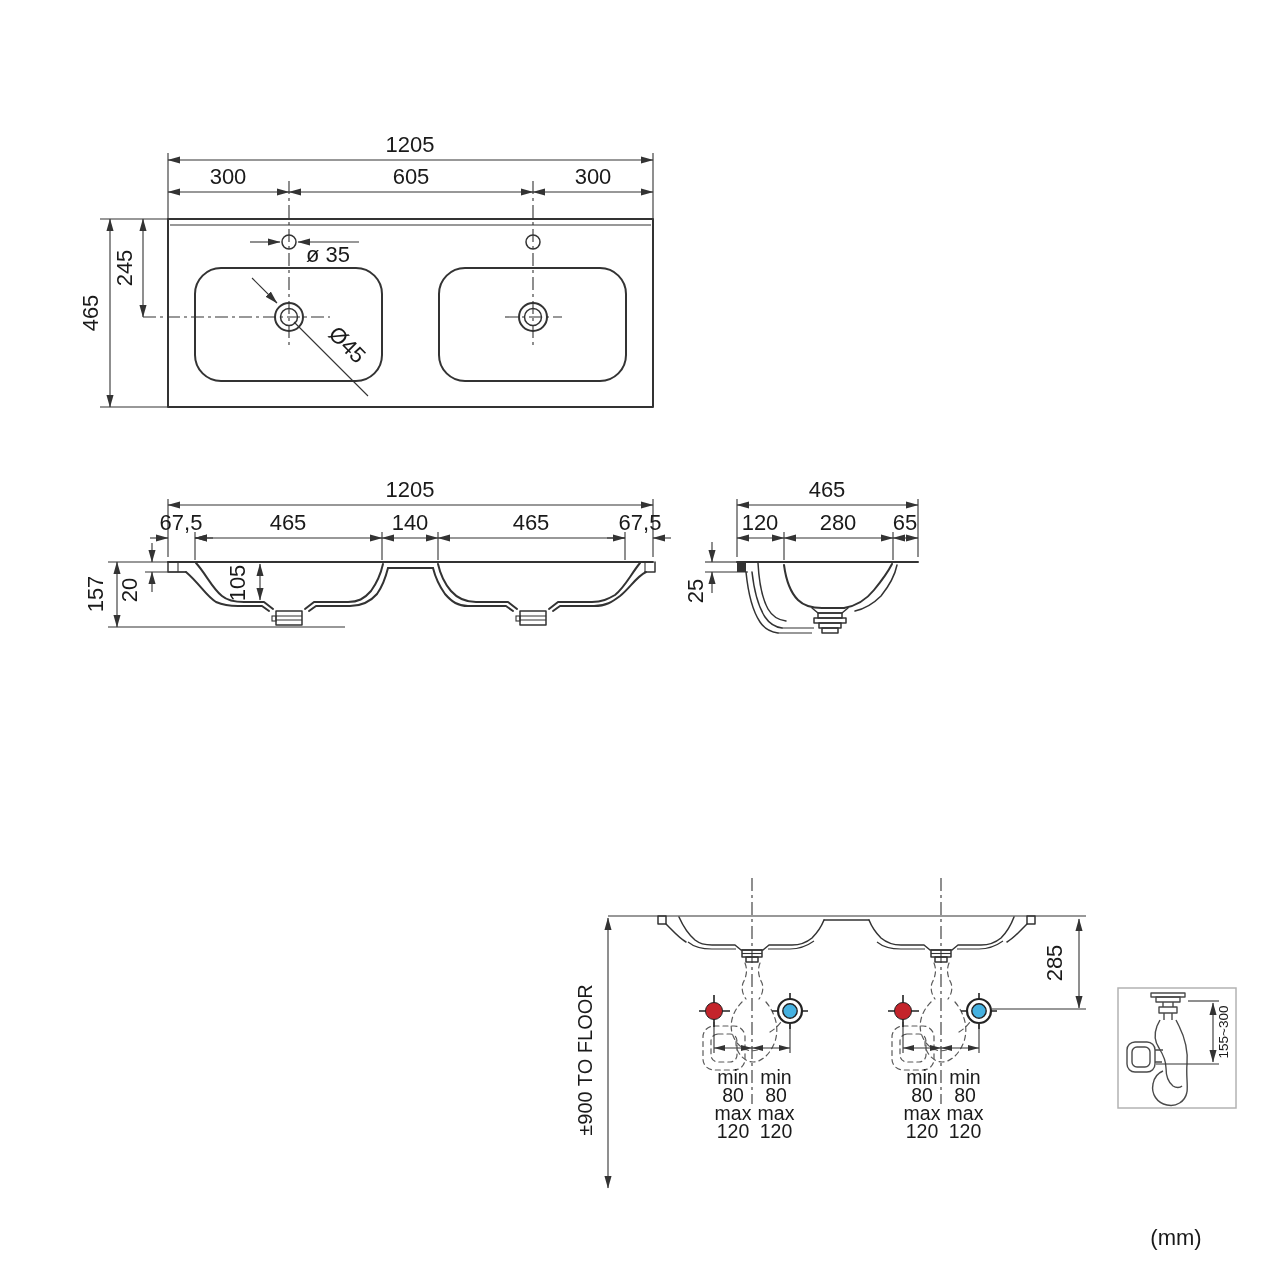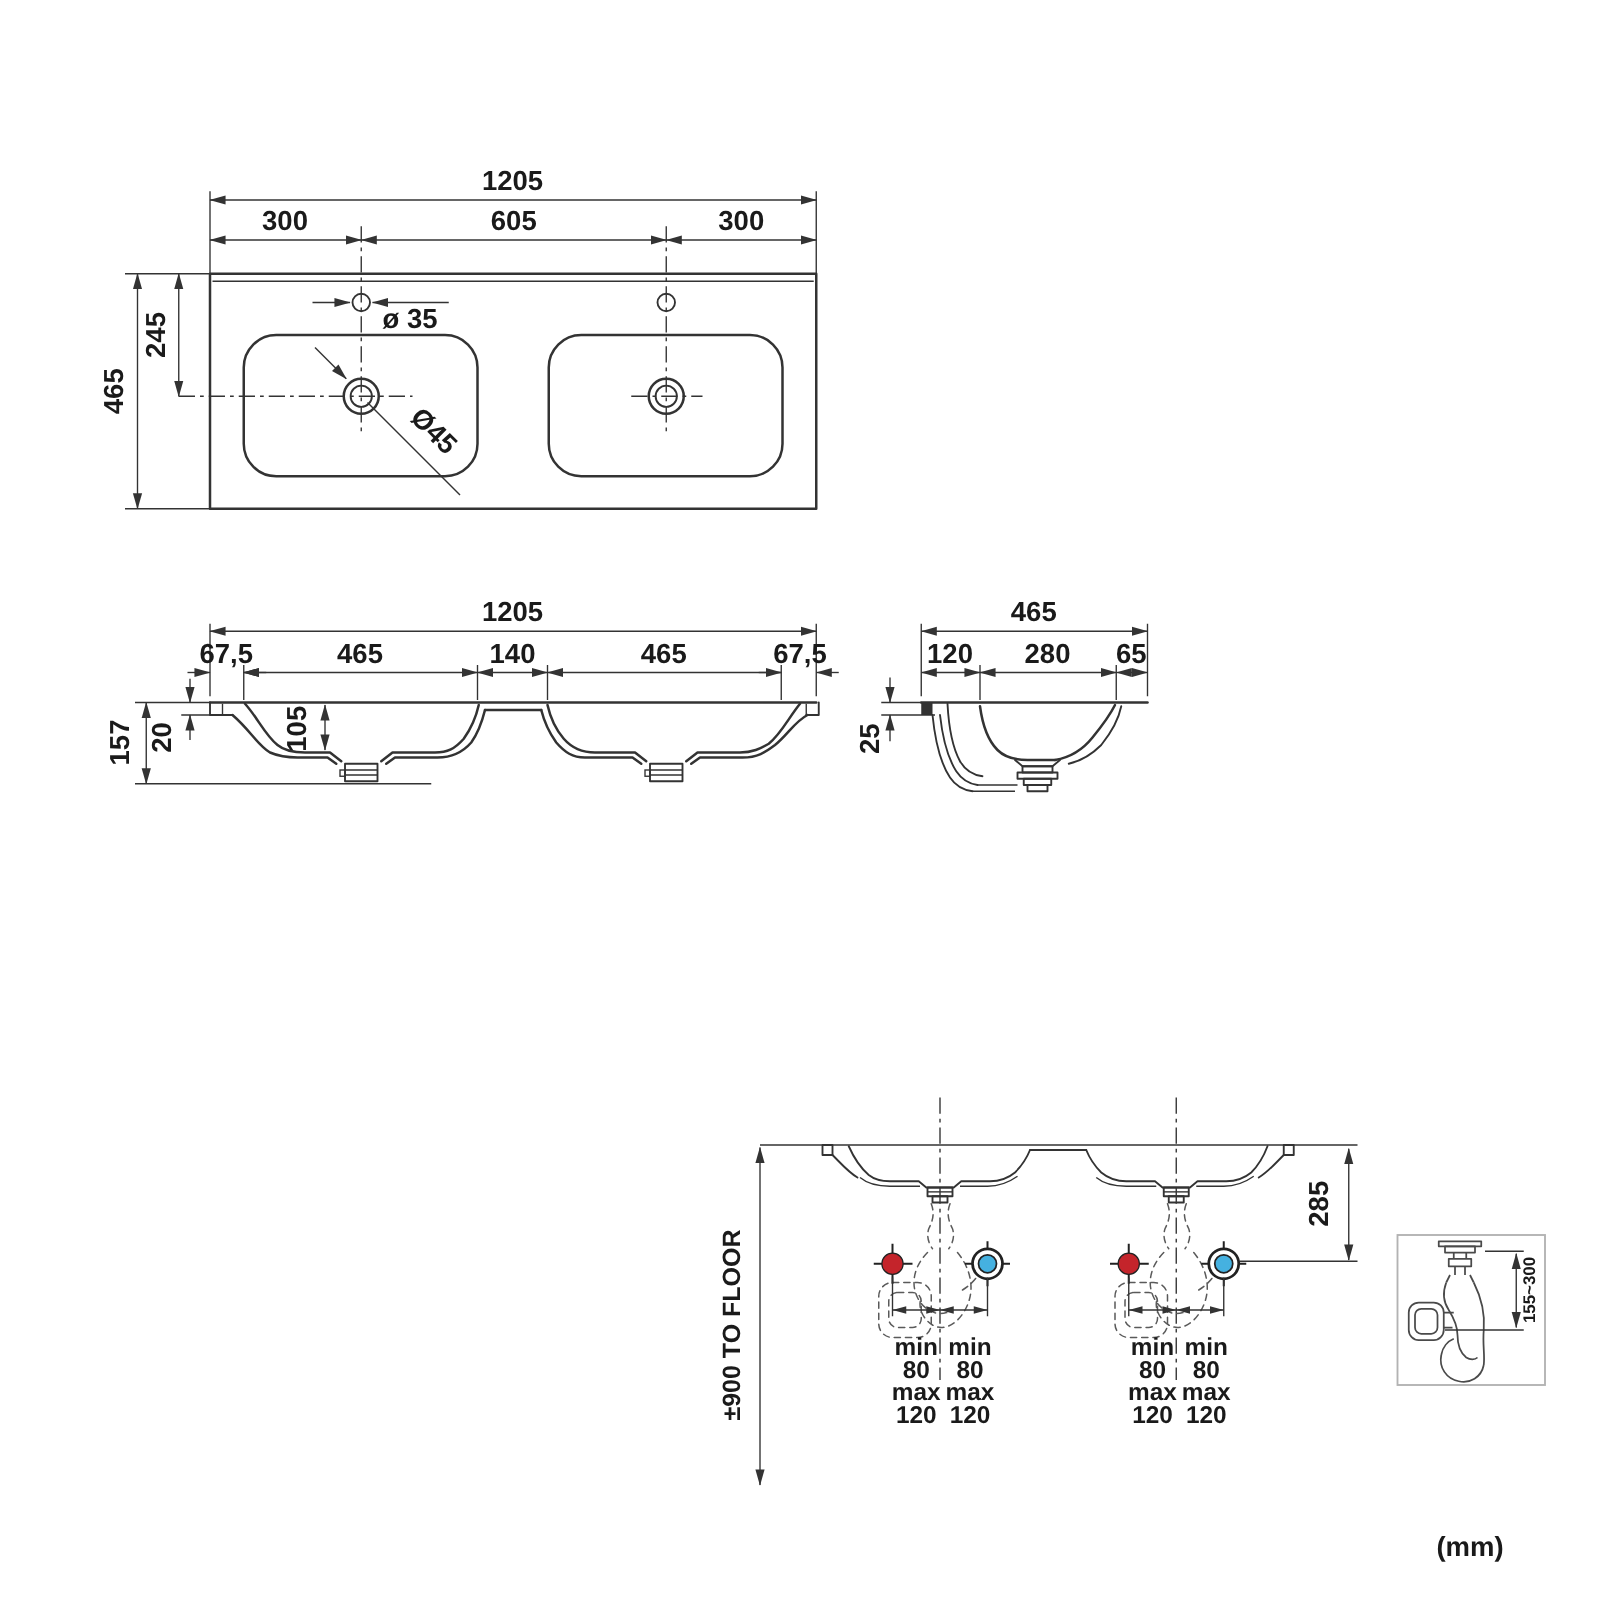--- a/index.html
+++ b/index.html
@@ -1,16 +1,16 @@
 <!DOCTYPE html>
 <html><head>
 <meta charset="utf-8">
 <style>
   html,body{margin:0;padding:0;background:#ffffff;}
-  .stage{width:1280px;height:1280px;position:relative;background:#fff;font-weight:bold;}
+  .stage{width:1280px;height:1280px;position:relative;background:#fff;}
   svg{display:block;}
   .obj{stroke:#333;stroke-width:2;fill:none;stroke-linecap:round;stroke-linejoin:round;}
   .obj15{stroke:#333;stroke-width:1.5;fill:none;stroke-linecap:round;stroke-linejoin:round;}
   .thin{stroke:#333;stroke-width:1.1;fill:none;}
   .dim{stroke:#333;stroke-width:1.1;fill:none;}
   .cl{stroke:#333;stroke-width:1.1;fill:none;stroke-dasharray:13 4 3 4;}
   .dsh{stroke:#5a5a5a;stroke-width:1.2;fill:none;stroke-dasharray:5 4;stroke-linecap:round;}
   .trapline{stroke:#4a4a4a;stroke-width:1.4;fill:none;stroke-linejoin:round;}
   .t{font-family:"Liberation Sans","DejaVu Sans",sans-serif;fill:#1a1a1a;font-size:22px;}
   .t-mm{font-family:"Liberation Sans","DejaVu Sans",sans-serif;fill:#1a1a1a;font-size:22px;}

